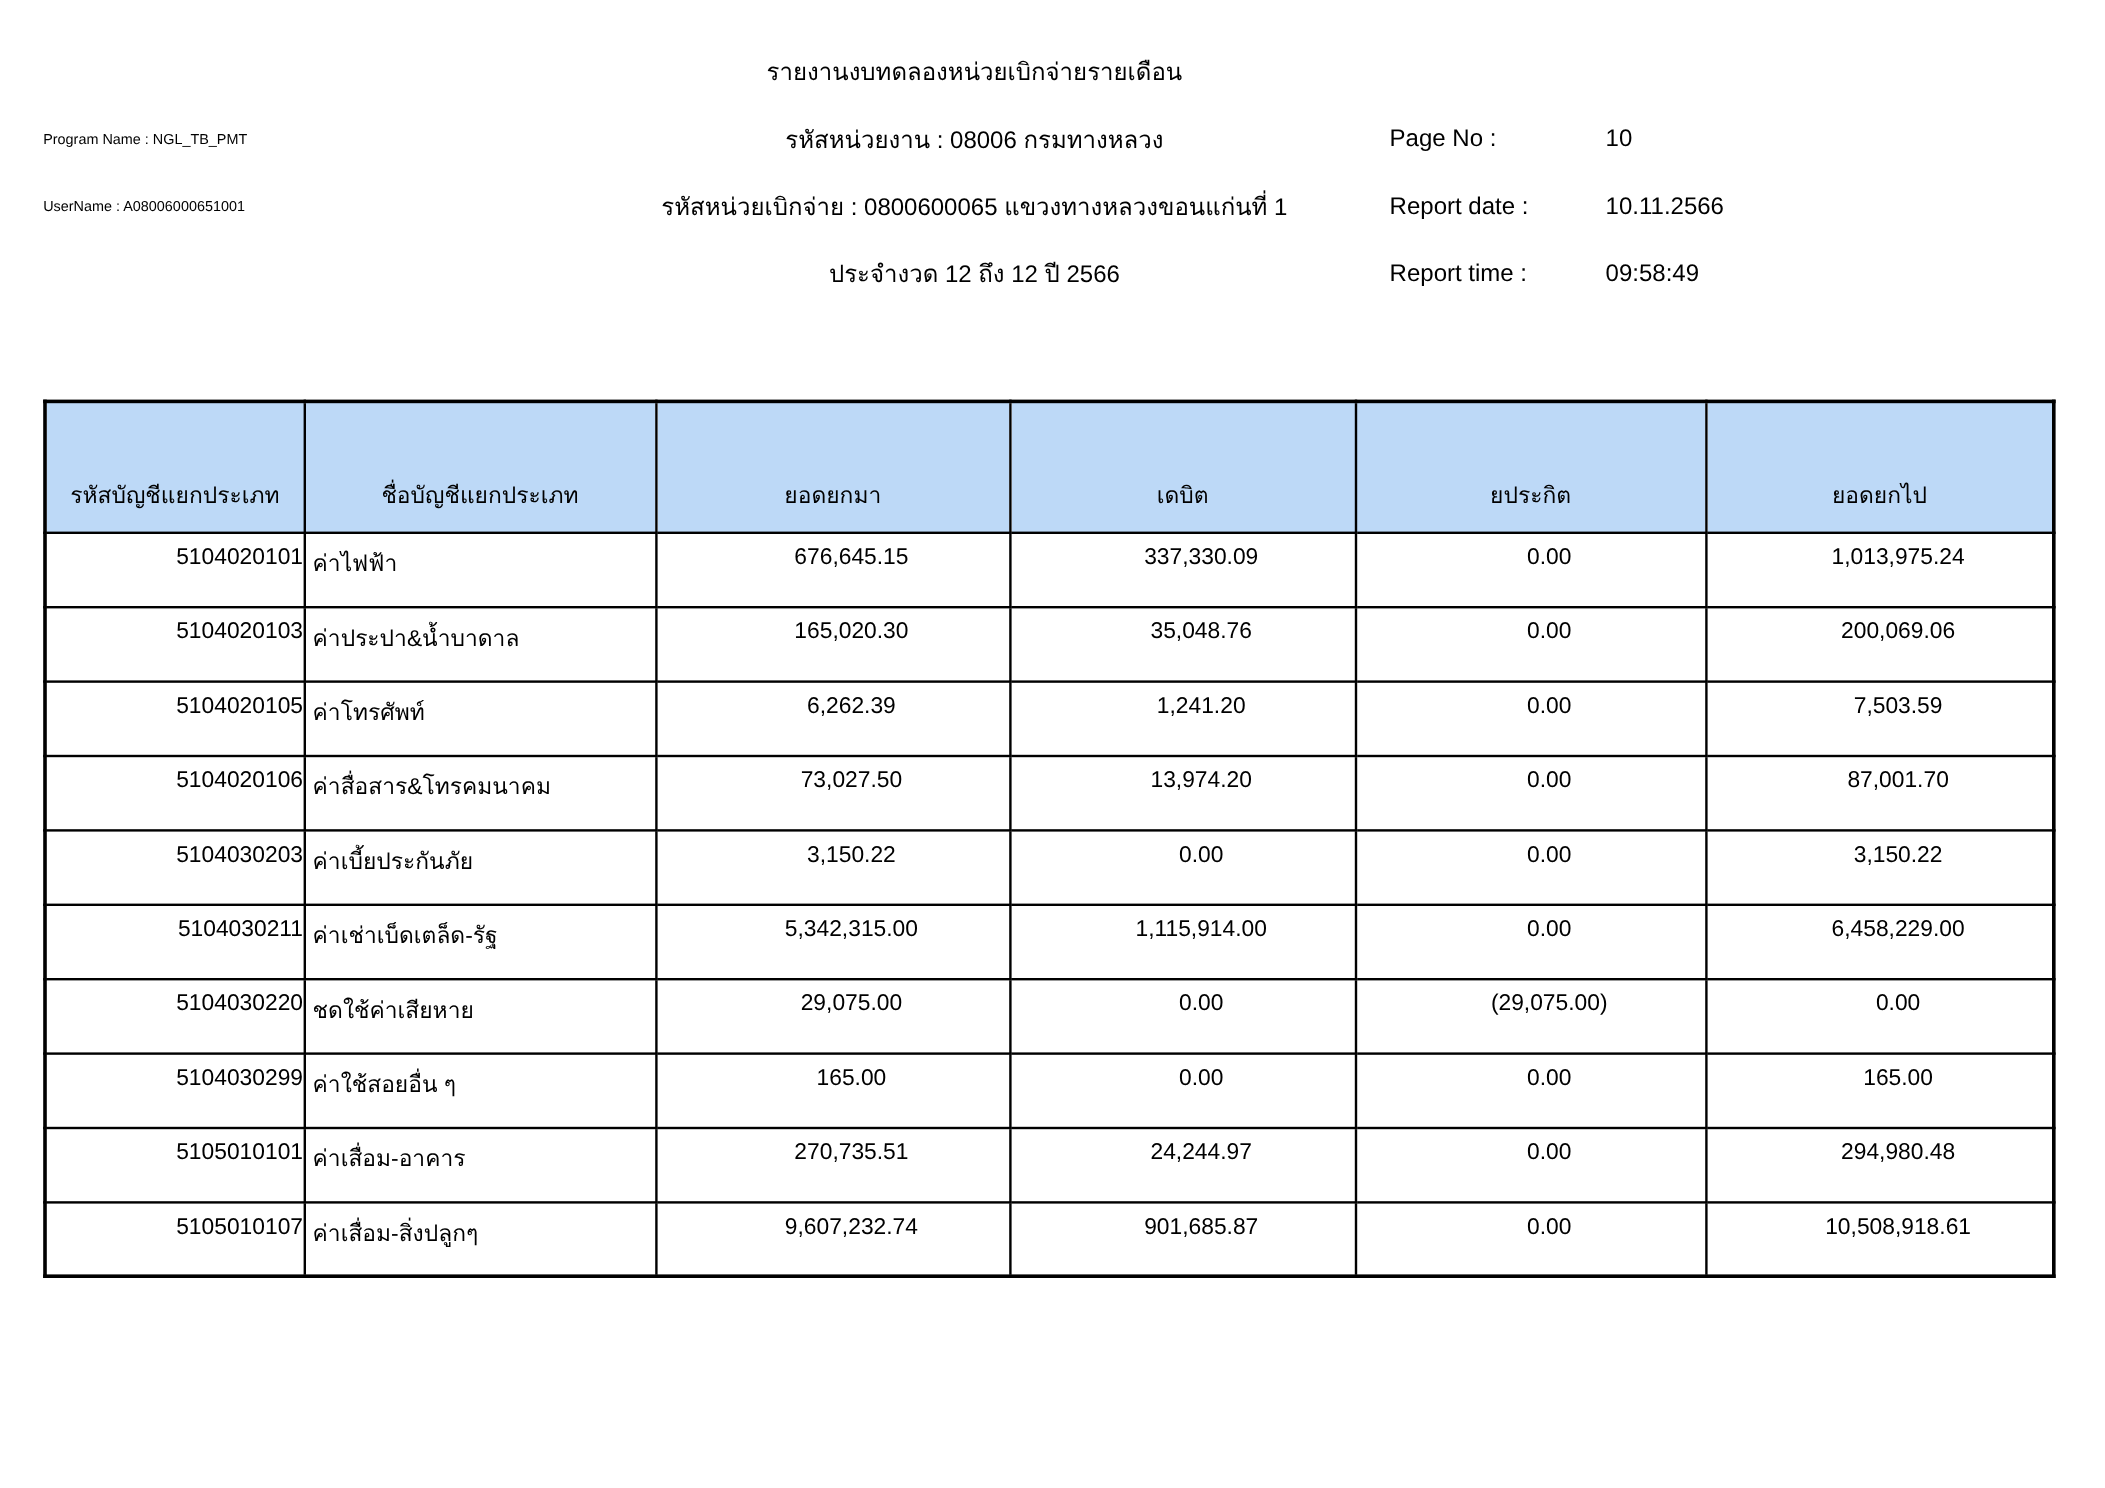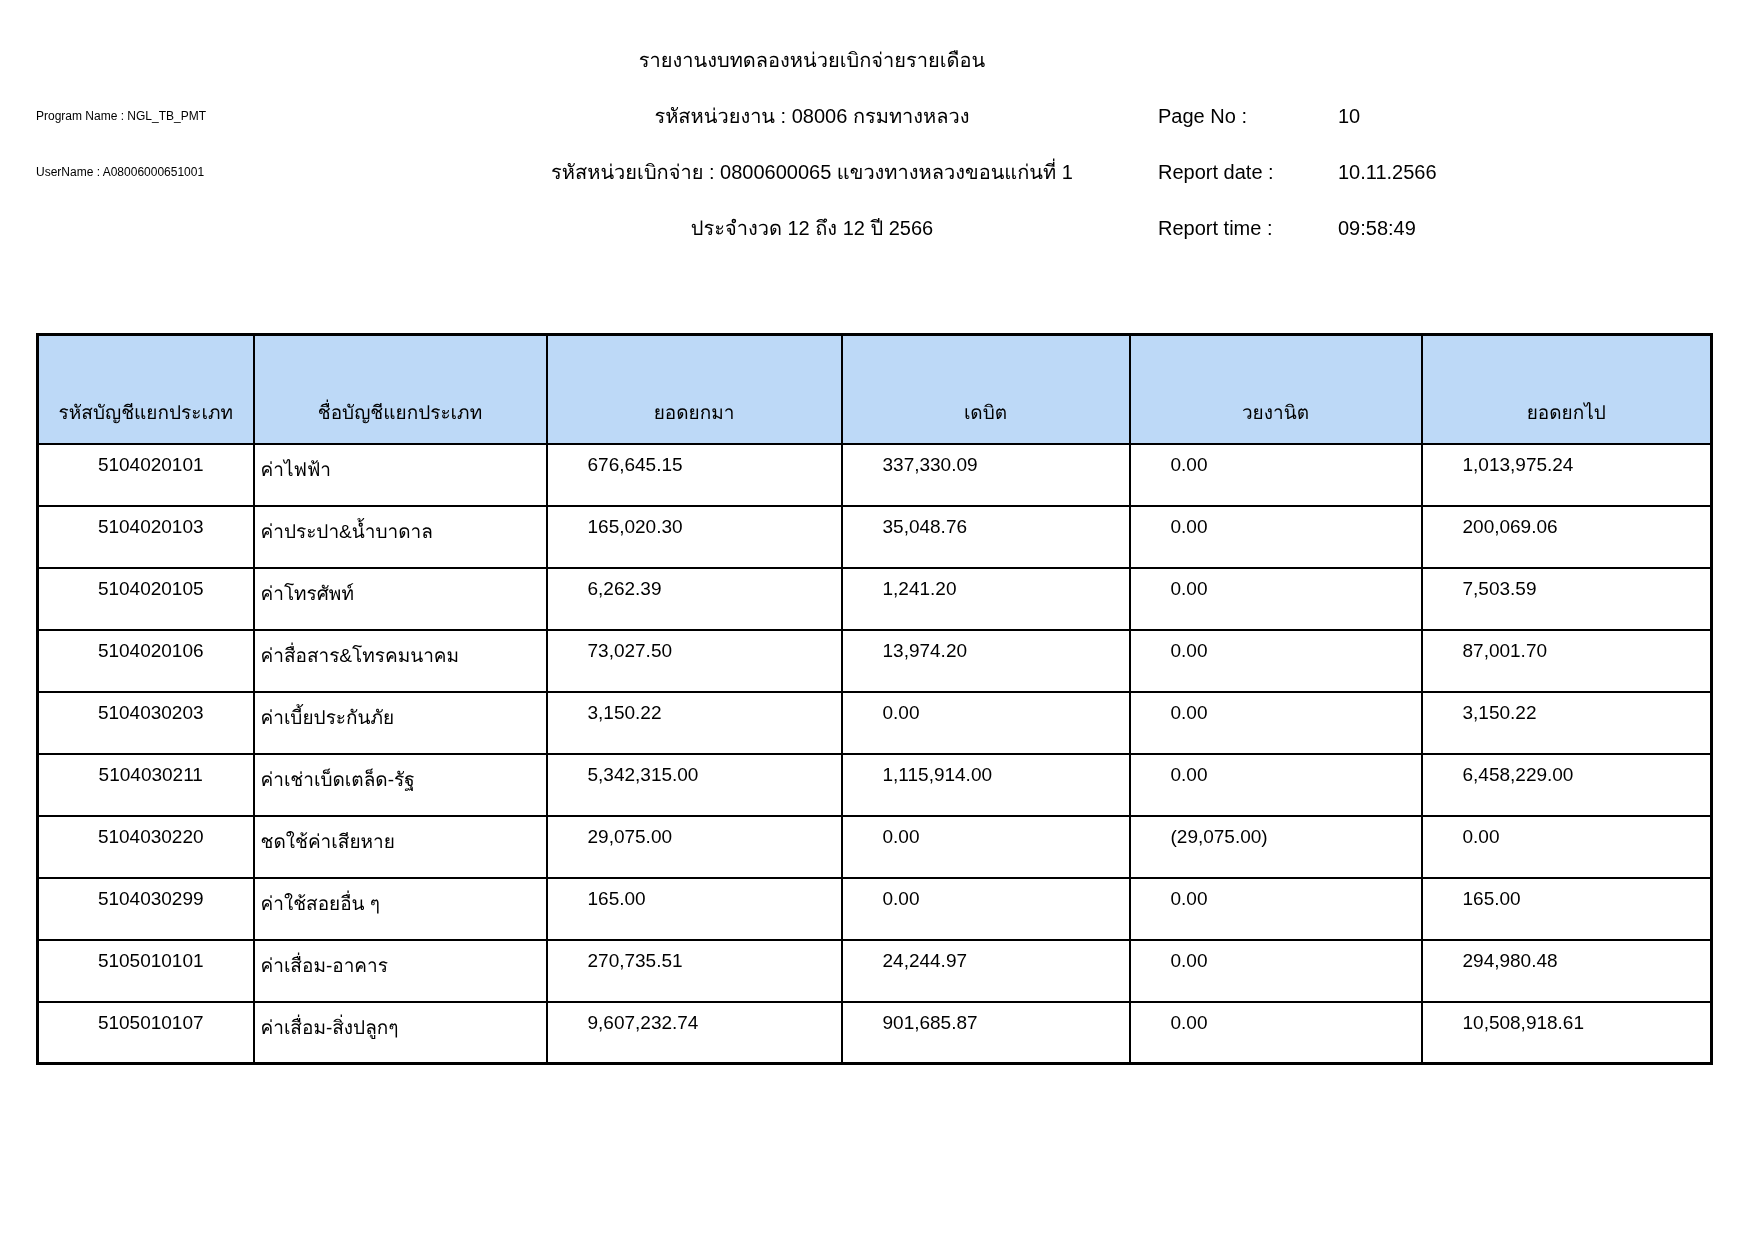--- a/index.html
+++ b/index.html
@@ -49,23 +49,23 @@
     text-align:center;
     vertical-align:bottom;
     padding-bottom:16px;
   }
   table.tb td{
     height:62px;
     font-size:19px;
     vertical-align:top;
     padding-top:9px;
   }
-  td.c-code{text-align:center;padding-left:10px;}
+  td.c-code{text-align:right;padding-left:10px;}
   td.c-name{text-align:left;padding-left:6px;}
-  td.c-num{text-align:left;padding-right:9px;padding-left:40px;}
+  td.c-num{text-align:center;padding-right:9px;padding-left:40px;}
 </style>
 </head>
 <body>
 
 <div class="meta">
   <div class="meta-row">
     <div class="meta-left"></div>
     <div class="meta-center">รายงานงบทดลองหน่วยเบิกจ่ายรายเดือน</div>
     <div class="meta-right"></div>
   </div>
@@ -103,21 +103,21 @@
     <col style="width:288px">
       <col style="width:292px">
       <col style="width:290px">
   </colgroup>
   <thead>
     <tr>
       <th>รหัสบัญชีแยกประเภท</th>
       <th>ชื่อบัญชีแยกประเภท</th>
       <th>ยอดยกมา</th>
       <th>เดบิต</th>
-      <th>วยงานิต</th>
+      <th>ยประกิต</th>
       <th>ยอดยกไป</th>
     </tr>
   </thead>
   <tbody>
     <tr>
       <td class="c-code">5104020101</td>
       <td class="c-name">ค่าไฟฟ้า</td>
       <td class="c-num">676,645.15</td>
       <td class="c-num">337,330.09</td>
       <td class="c-num">0.00</td>

